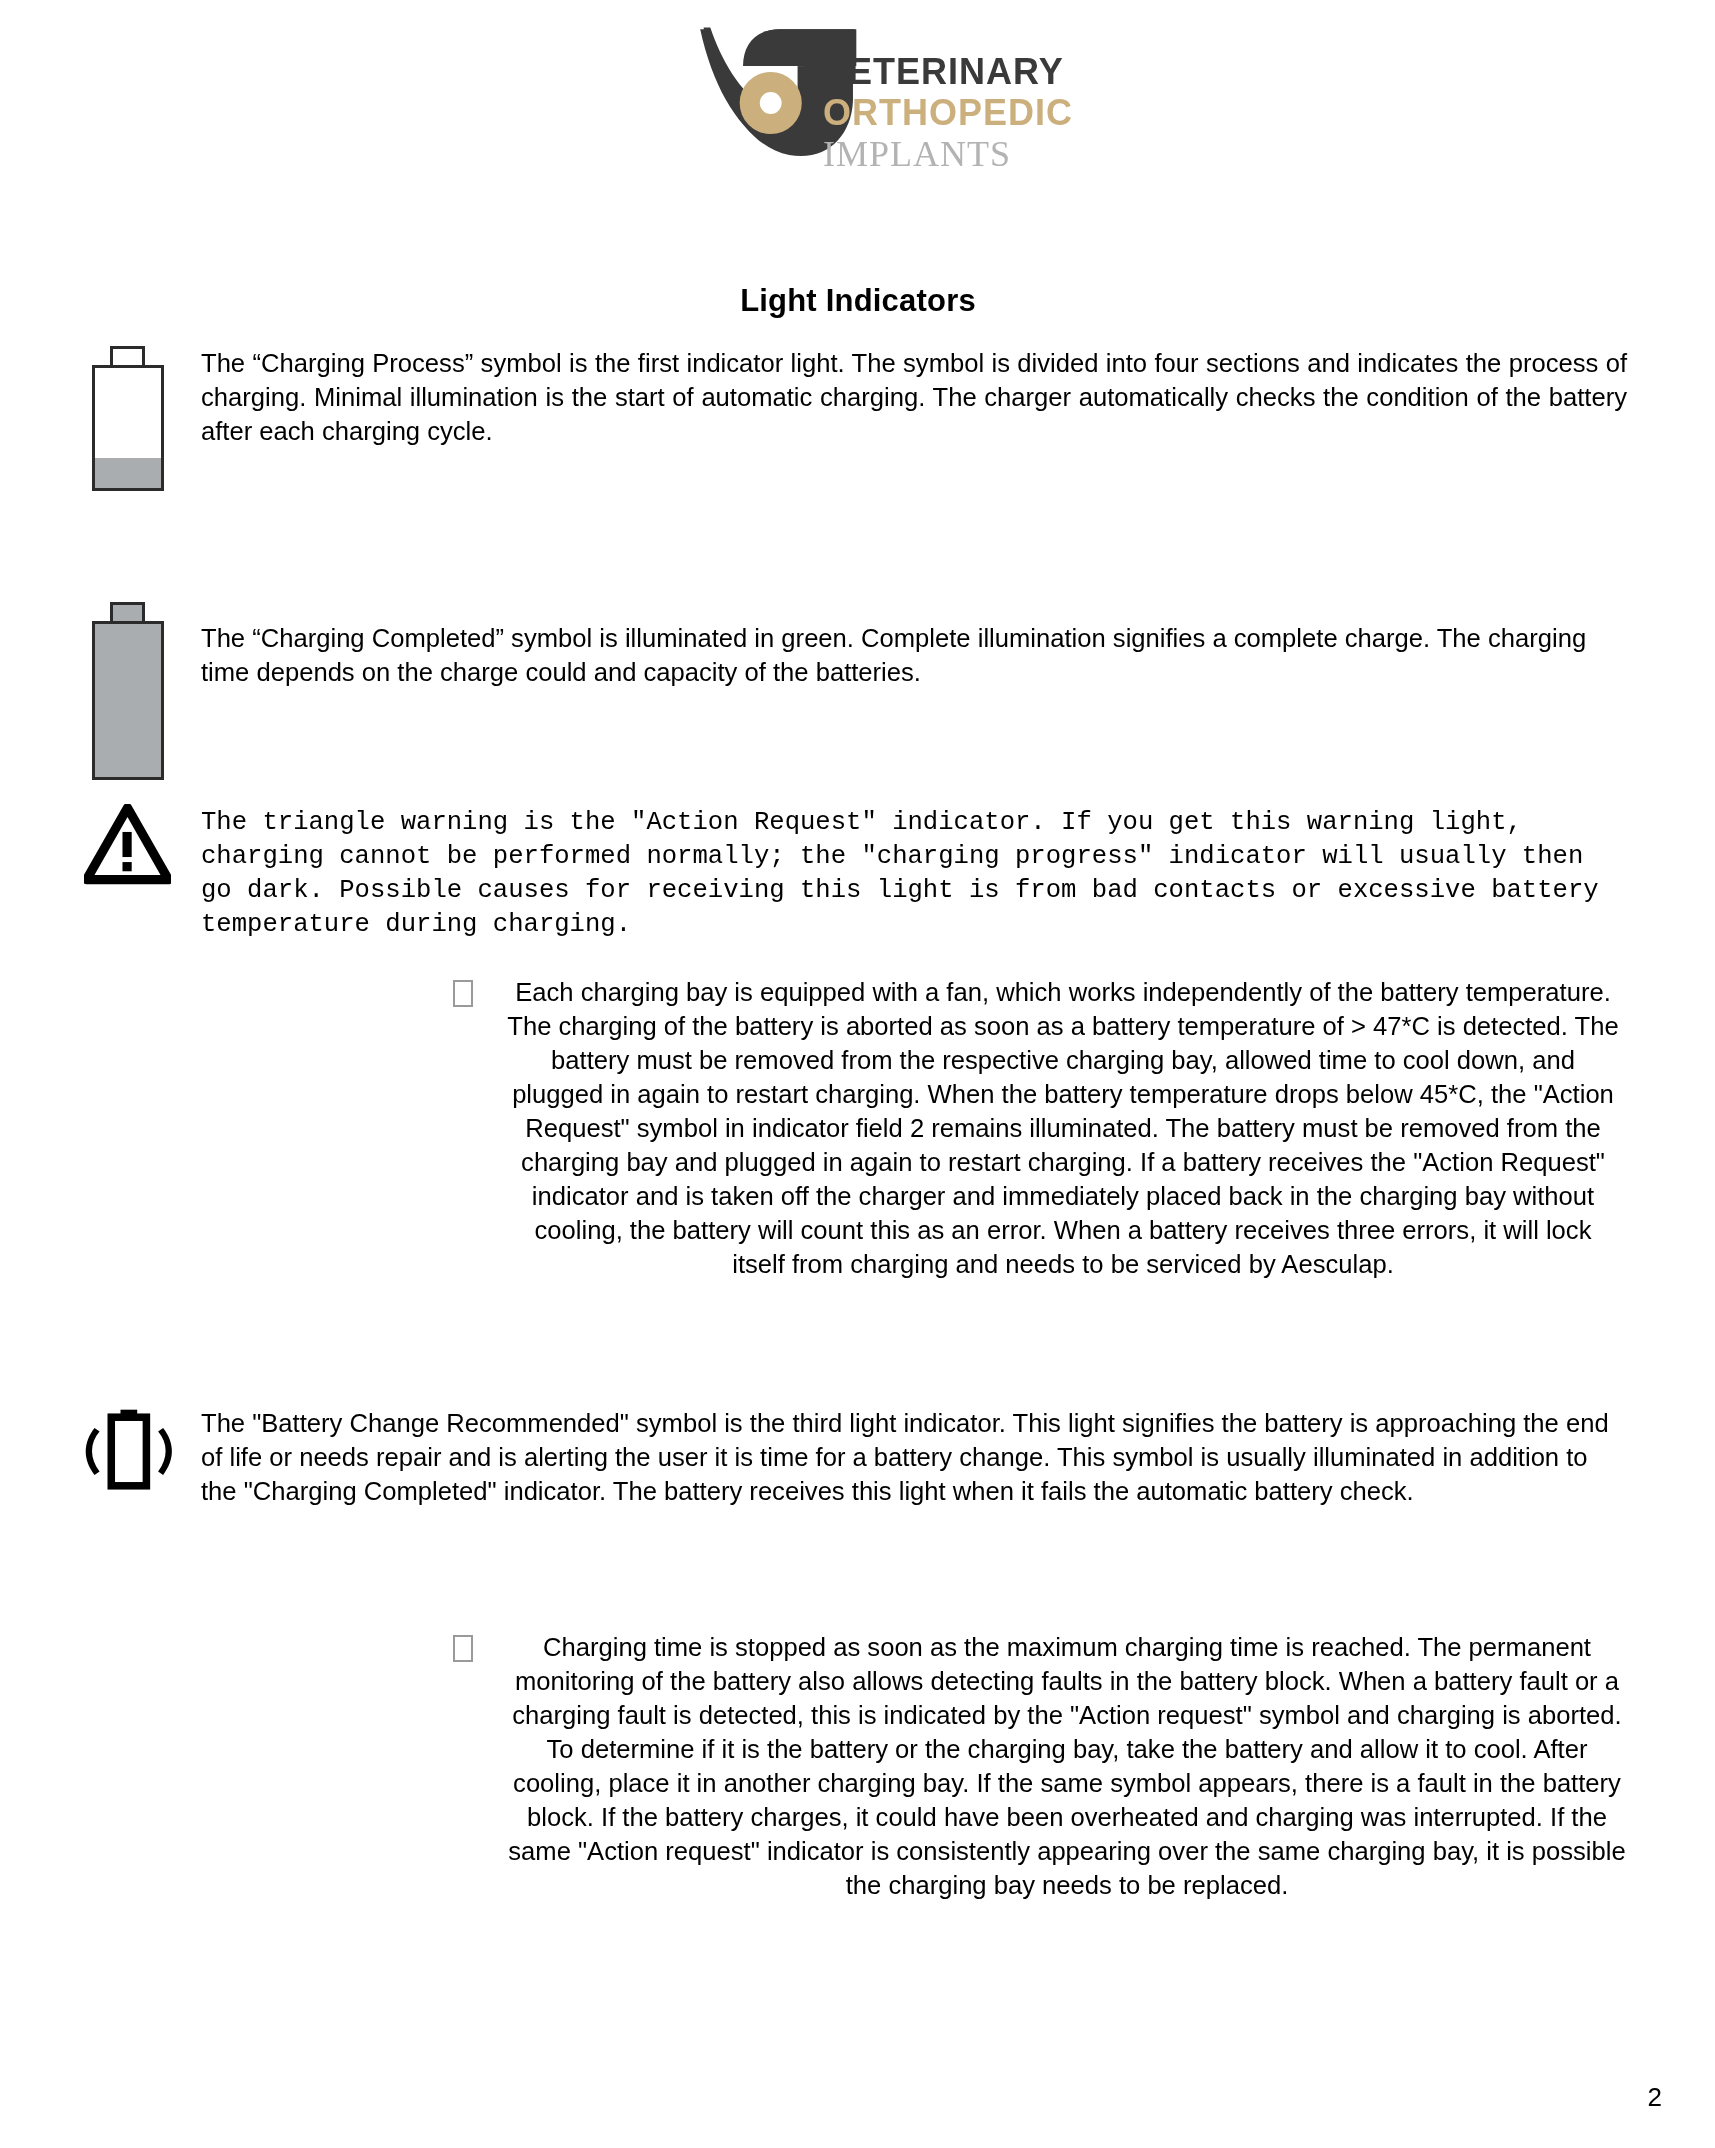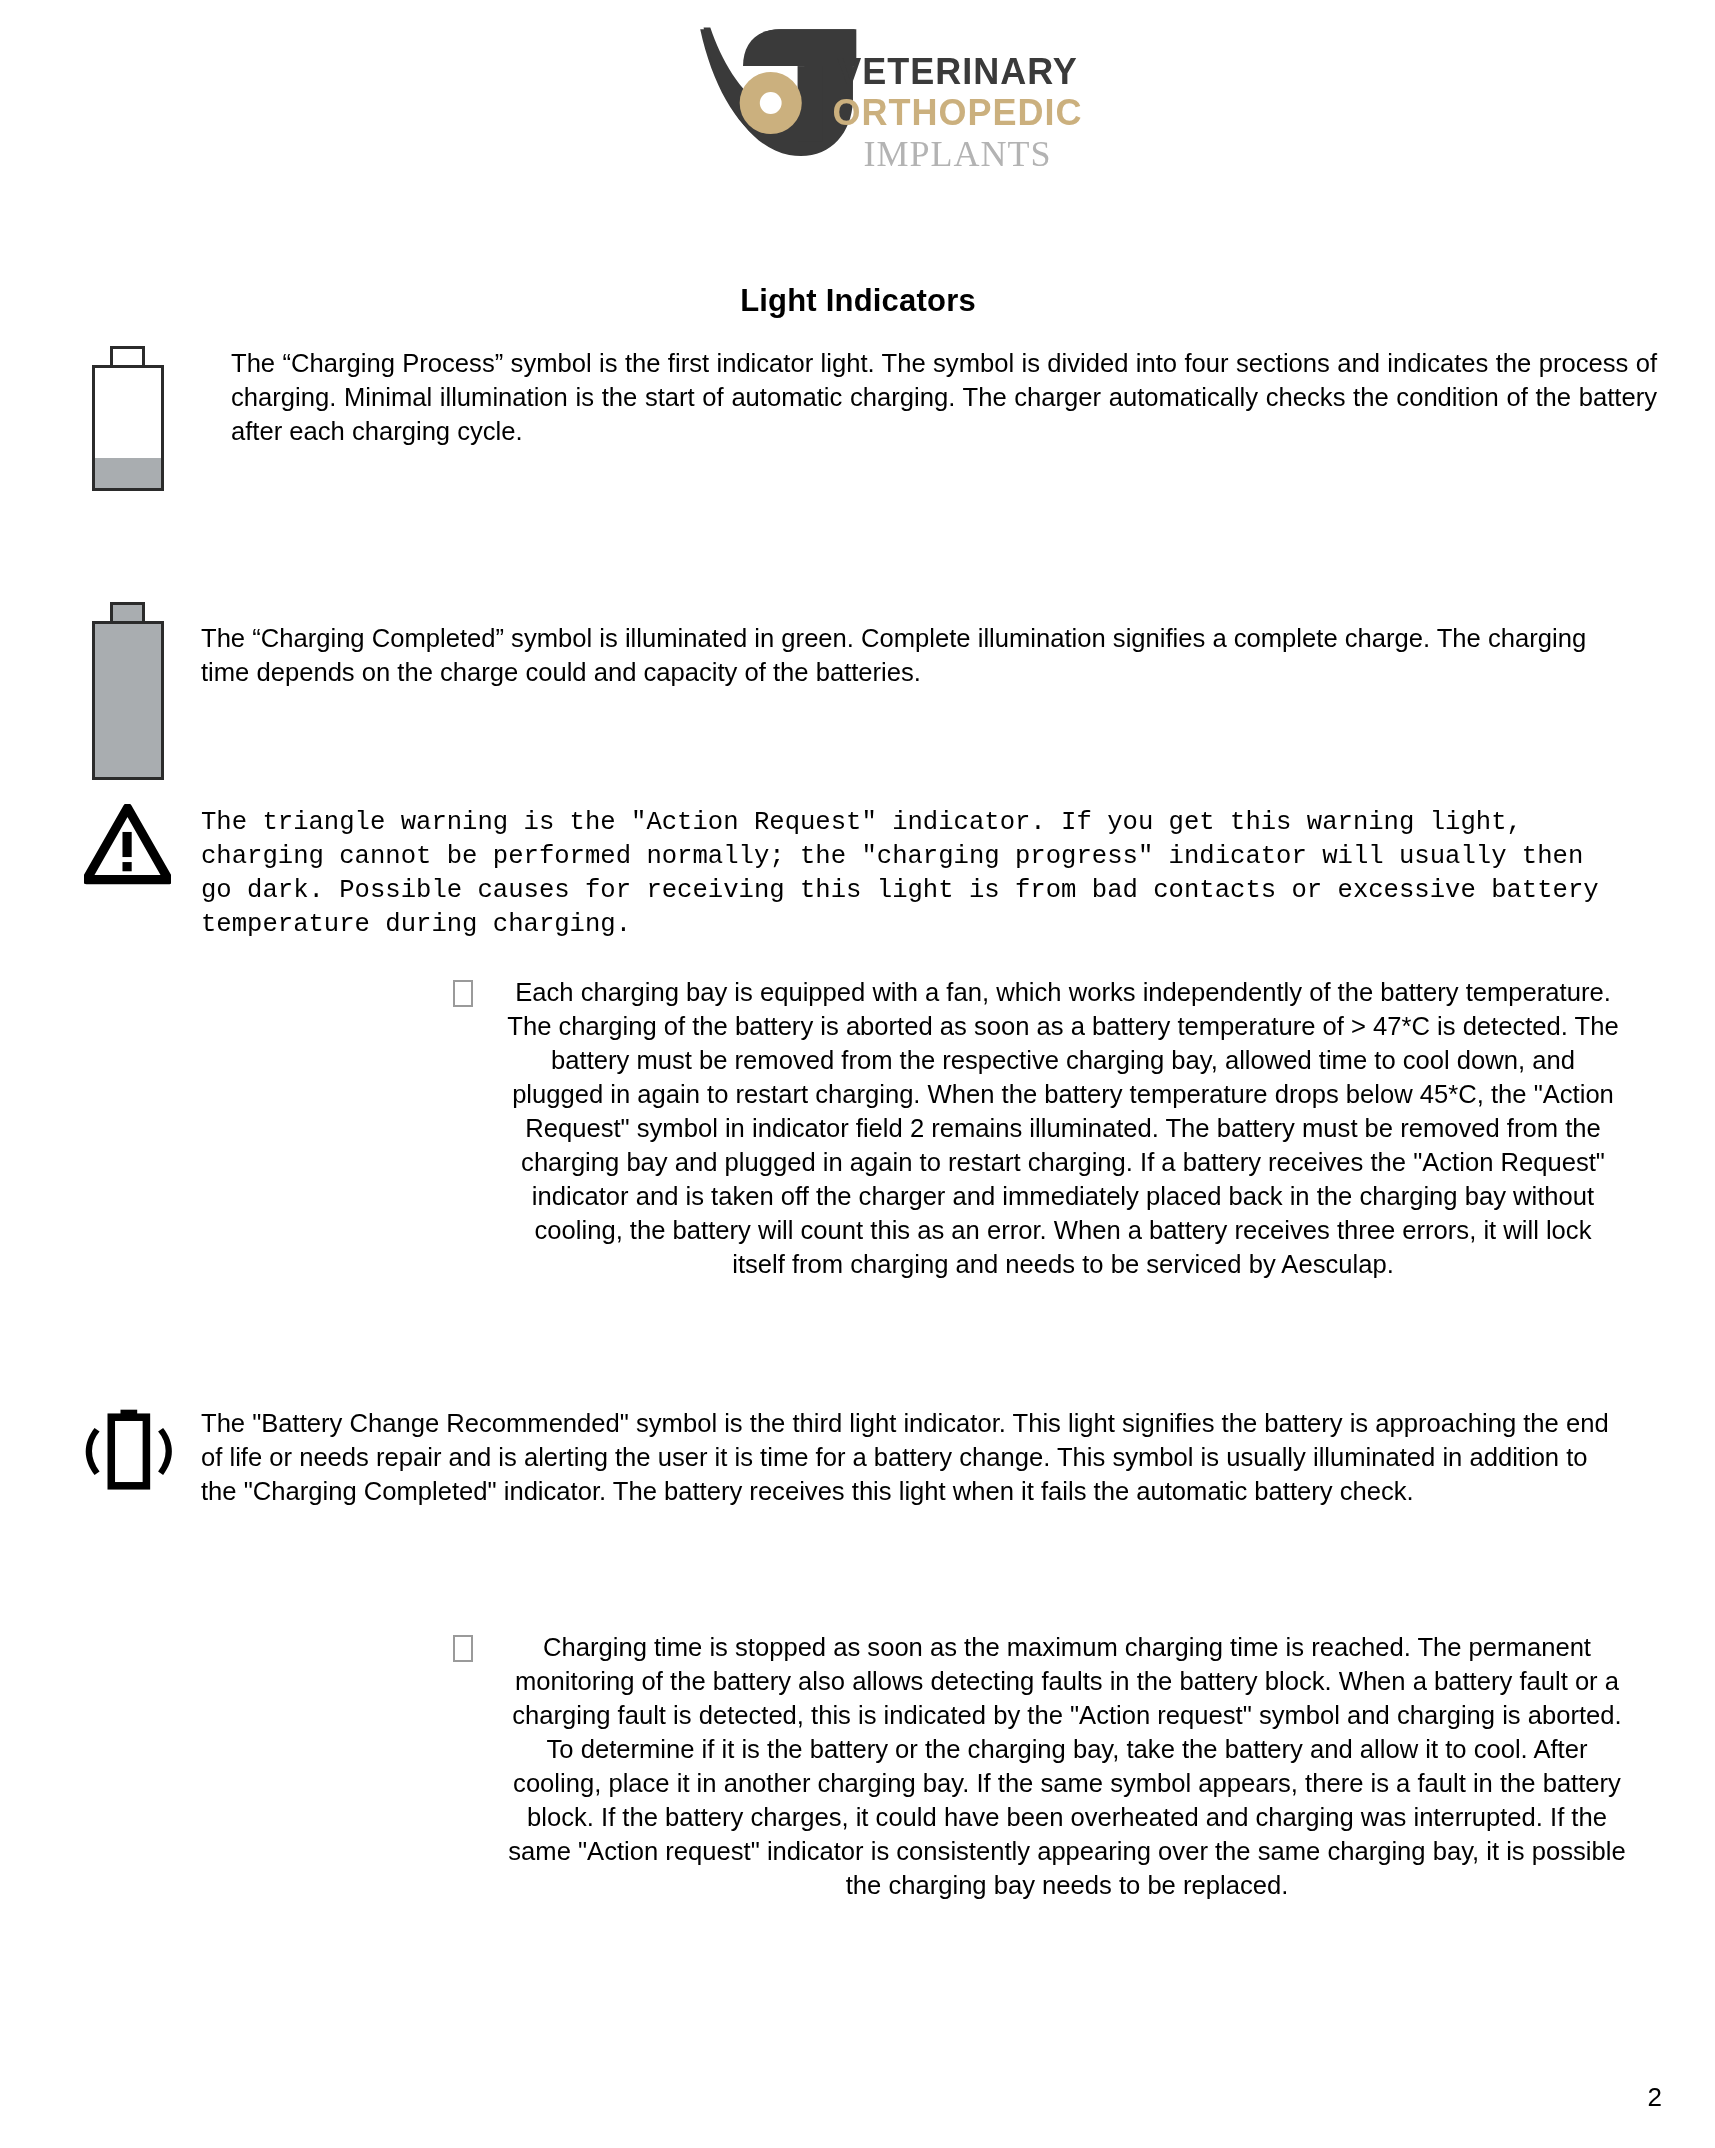--- a/index.html
+++ b/index.html
@@ -21,21 +21,20 @@
   }
 
   
   .logo-wrap {
     position: absolute;
     left: 0;
     right: 0;
     top: 18.5px;
     display: flex;
     justify-content: center;
-    text-align: center;
   }
   .logo {
     position: relative;
     width: 470px;
     height: 189px;
   }
   .logo svg { display: block; }
   .logo-text {
     position: absolute;
     left: 200px;
@@ -186,21 +185,21 @@
       <div class="logo-text">
         <div class="logo-line logo-l1">VETERINARY</div>
         <div class="logo-line logo-l2">ORTHOPEDIC</div>
         <div class="logo-line logo-l3">IMPLANTS</div>
       </div>
     </div>
   </div>
 
   <h1 class="doc-title">Light Indicators</h1>
 
-  <div class="row" style="left:54px; top:346px; width:1603px;justify-content:space-between;">
+  <div class="row" style="left:54px; top:346px; width:1603px;">
     <div class="icon-cell">
       <div class="battery">
         <div class="cap"></div>
         <div class="body">
           <div class="fill" style="height:25%;"></div>
         </div>
       </div>
     </div>
     <div class="text-cell" style="width:1426px;">The “Charging Process” symbol is the first indicator light. The symbol is divided into four sections and indicates the process of charging. Minimal illumination is the start of automatic charging. The charger automatically checks the condition of the battery after each charging cycle.</div>
   </div>

